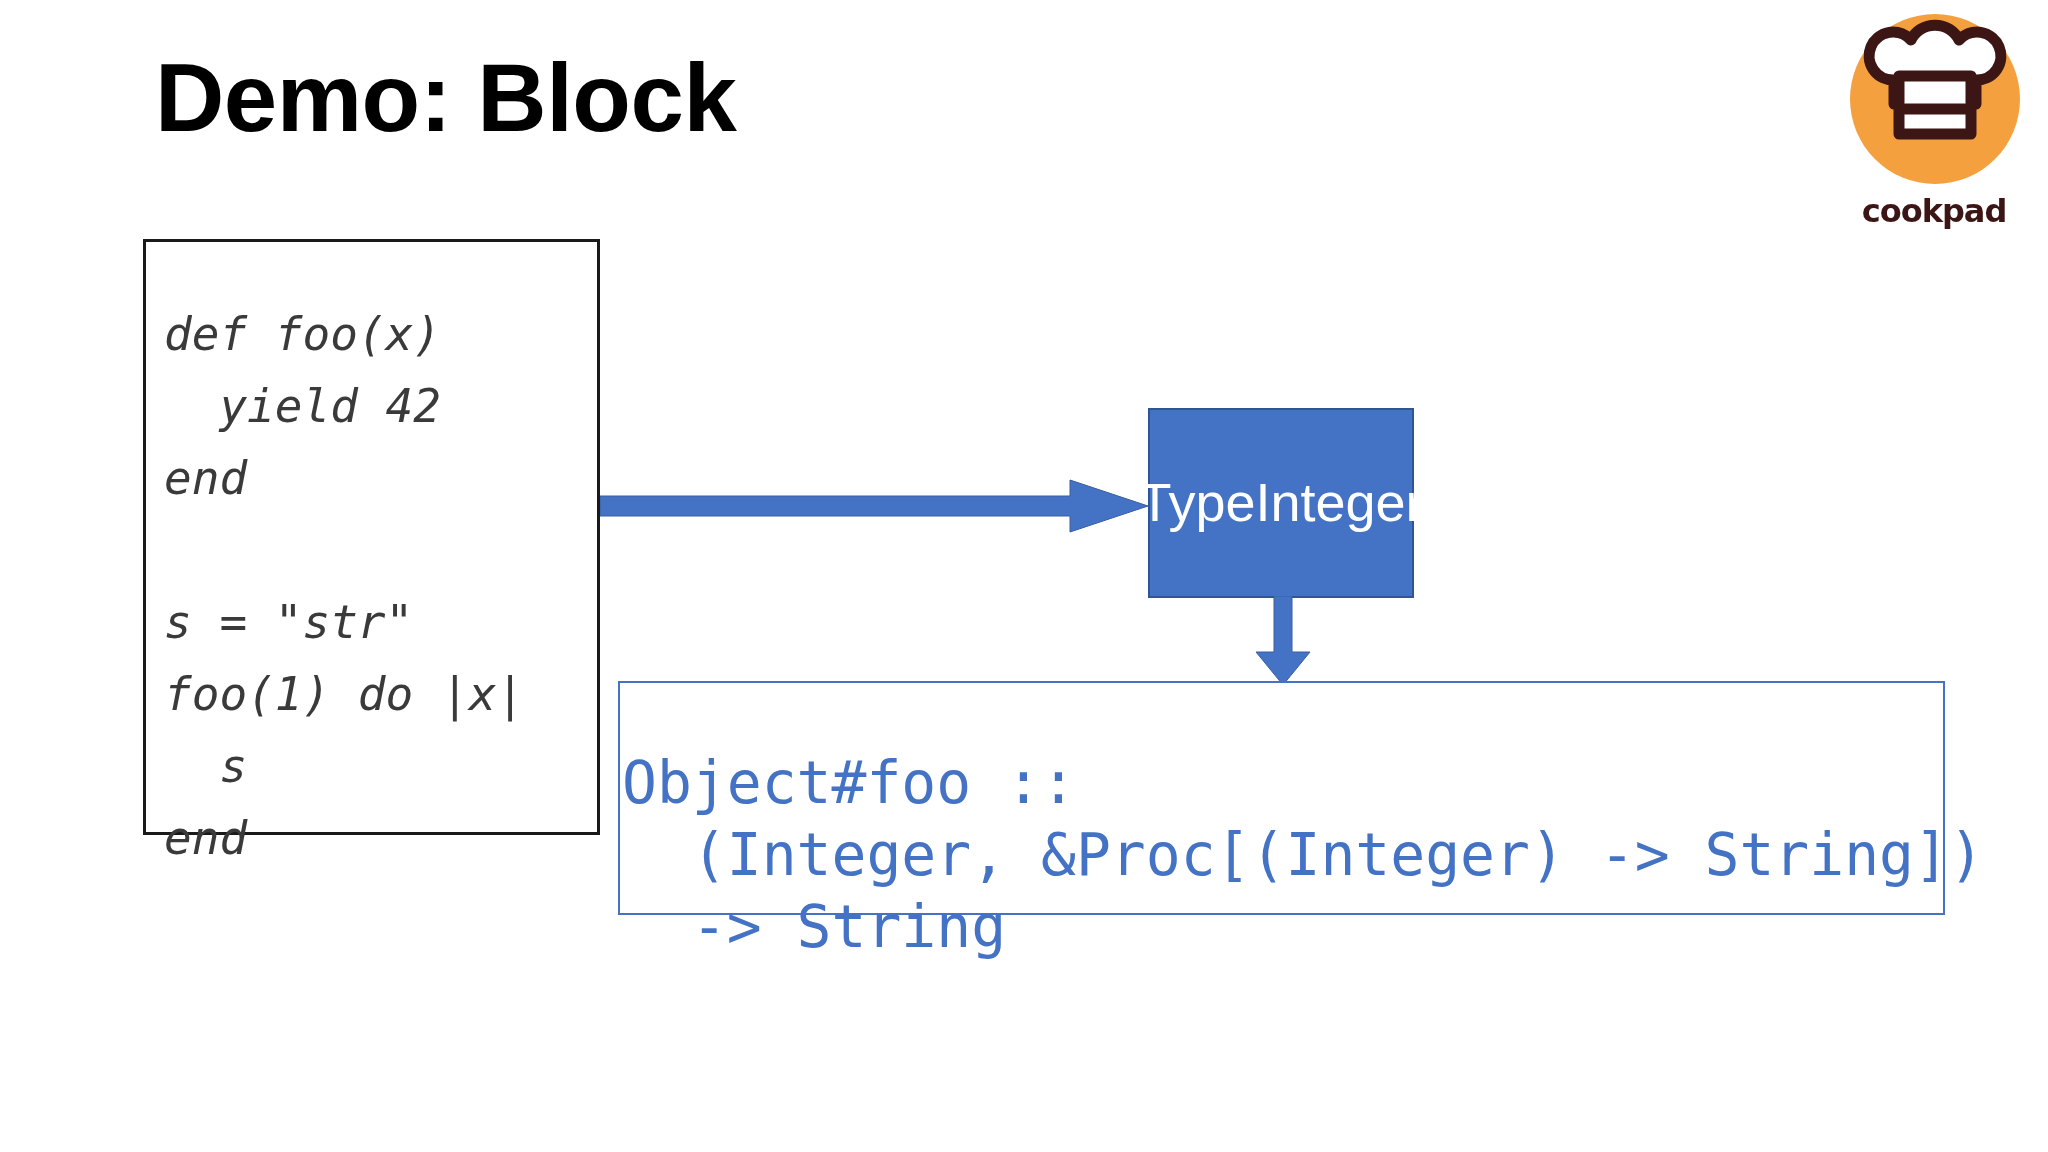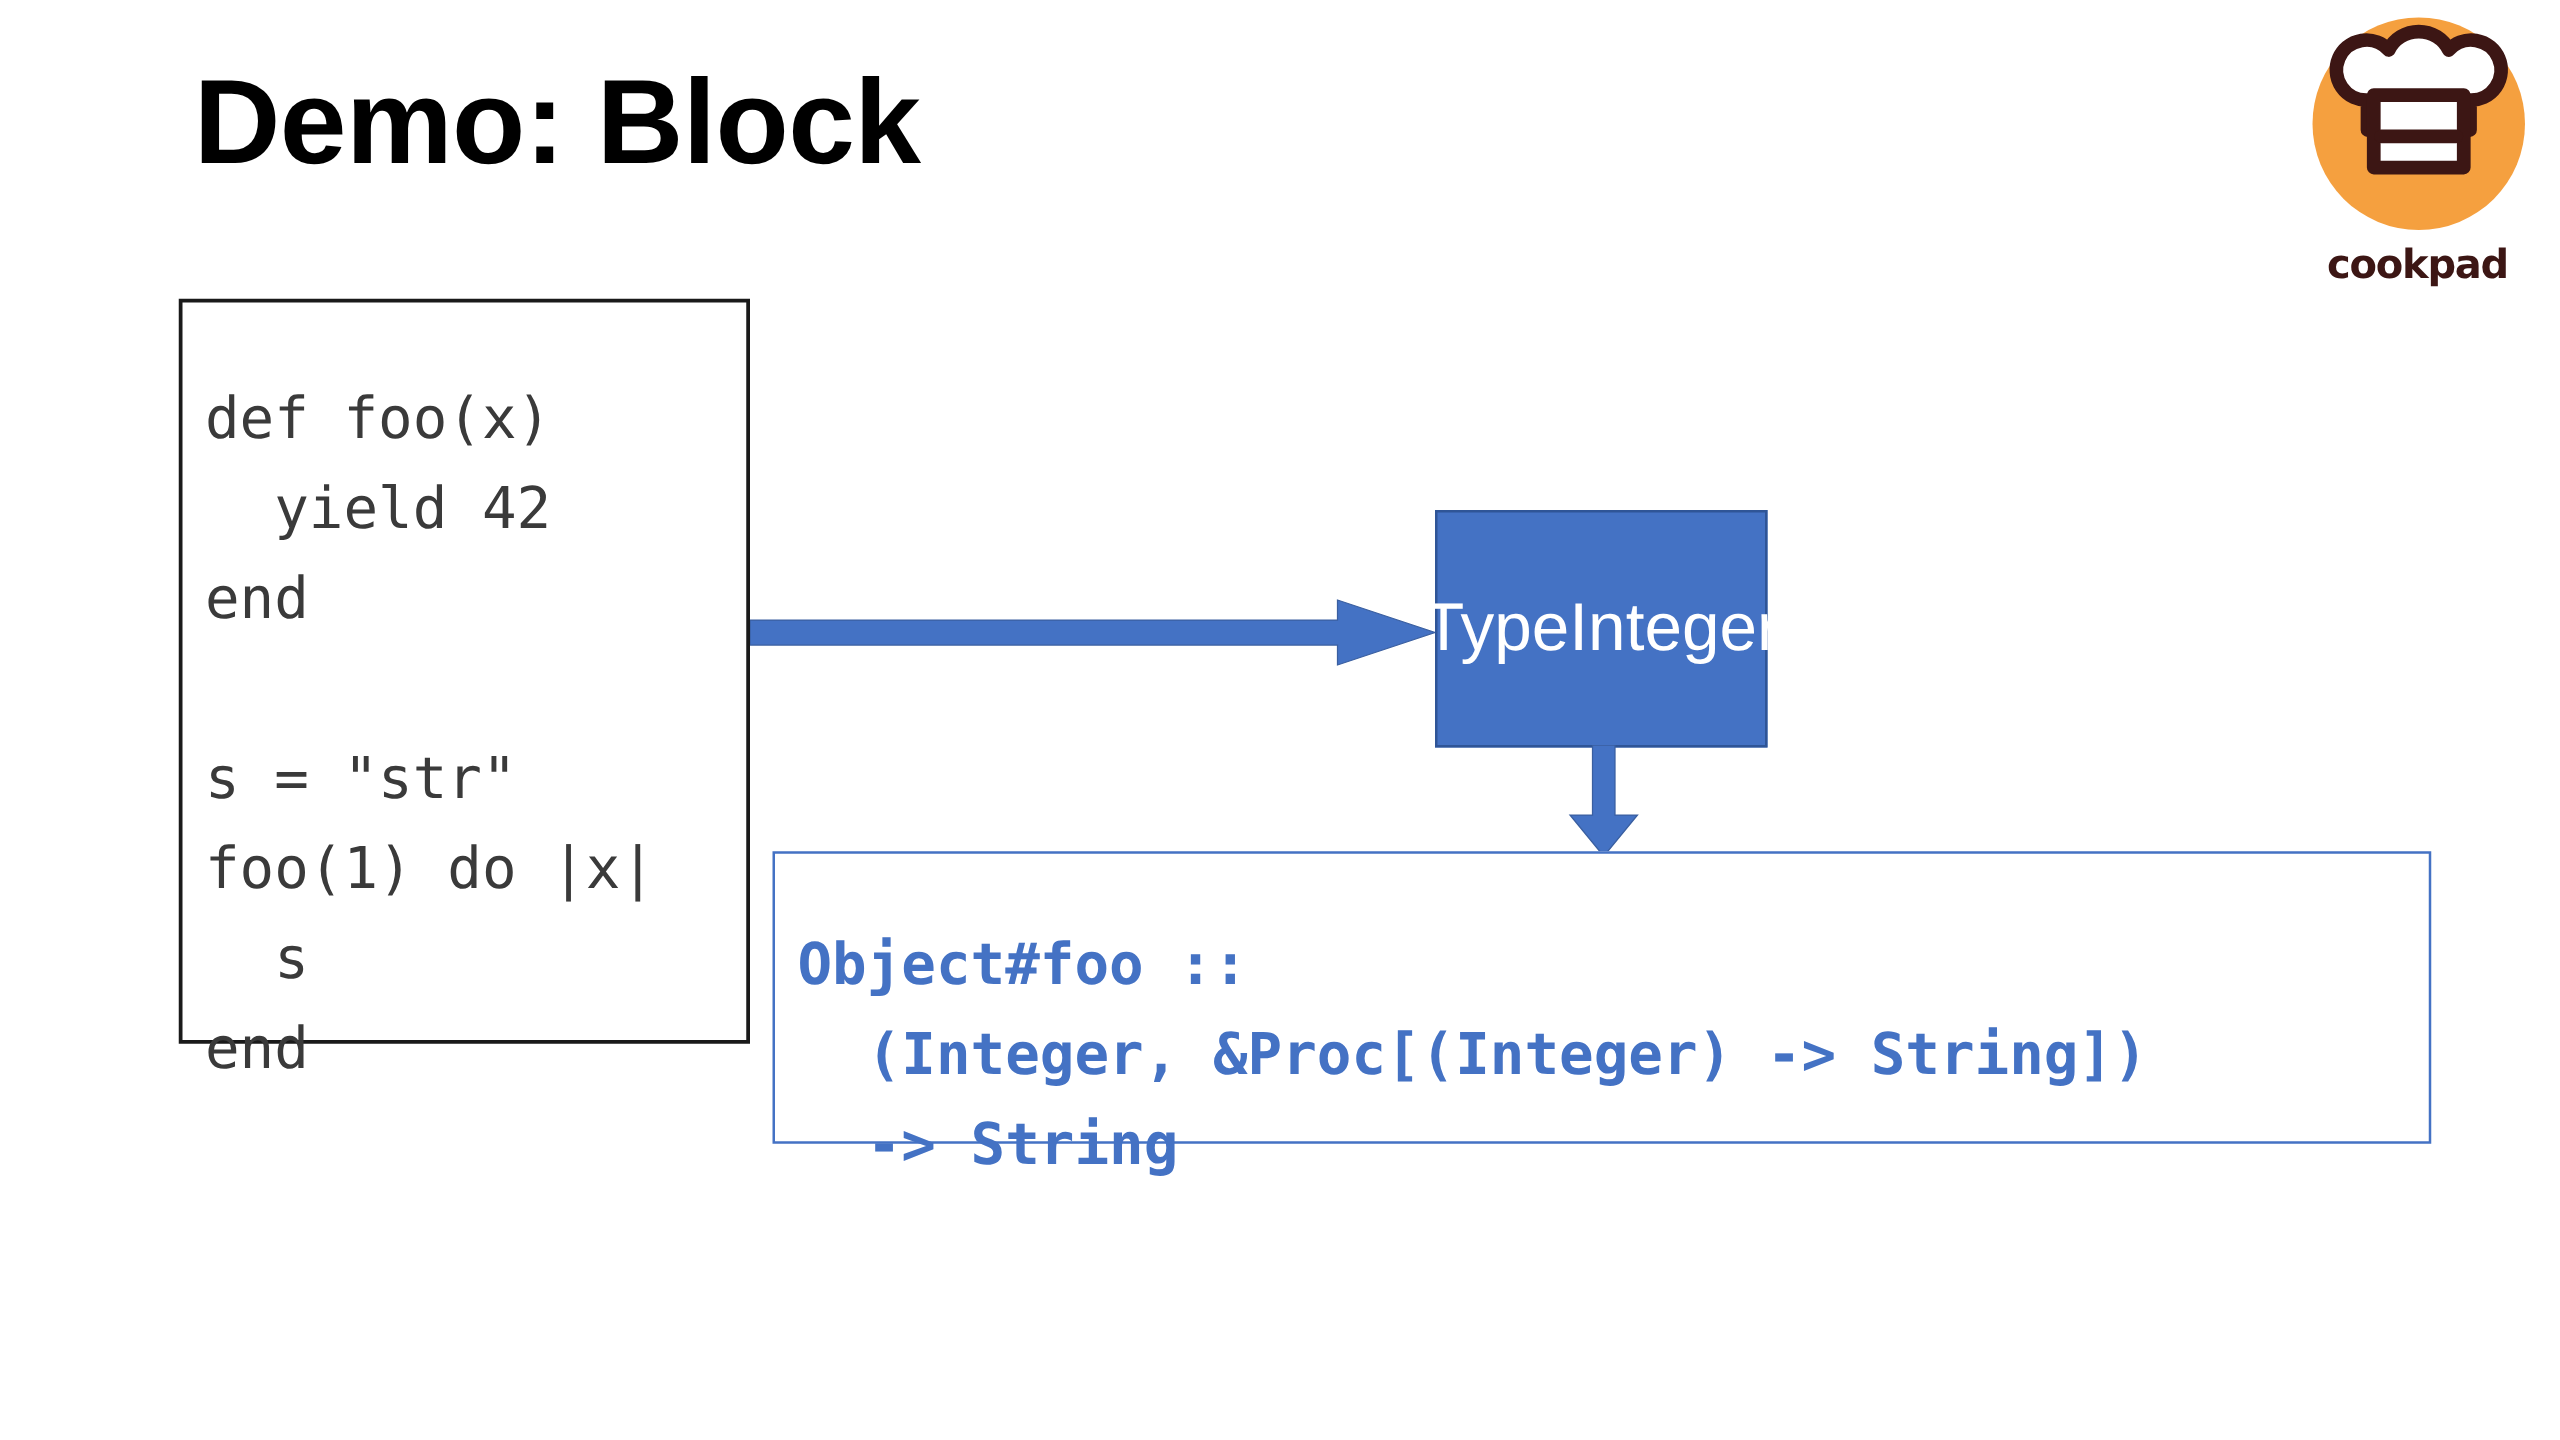--- a/index.html
+++ b/index.html
@@ -78,20 +78,21 @@
   #code-text {
     position: absolute;
     left: 18px;
     top: 10px;
     font-family: "DejaVu Sans Mono", monospace;
     font-size: 46px;
     line-height: 72px;
     color: #3A3A3A;
     white-space: pre;
     letter-spacing: 0px;
+    font-style: italic;
   }
 
   
   #arrow-code-to-profiler {
     position: absolute;
     left: 600px;
     top: 476px;
     width: 550px;
     height: 60px;
   }
@@ -133,28 +134,27 @@
     left: 618px;
     top: 681px;
     width: 1327px;
     height: 234px;
     border: 2px solid #4472C4;
     background: #ffffff;
     box-sizing: border-box;
   }
   #output-text {
     position: absolute;
-    left: 18px;
+    left: 2px;
     top: 6px;
     font-family: "DejaVu Sans Mono", monospace;
-    font-size: 46px;
+    font-size: 58px;
     line-height: 72px;
     color: #4472C4;
     white-space: pre;
-    font-weight: bold;
   }
 </style>
 </head>
 <body>
 
 <div id="slide-title">Demo: Block</div>
 
 <div id="cookpad-logo">
   <div id="cookpad-mark"></div>
   <svg id="cookpad-hat-svg" width="170" height="170" viewBox="0 0 170 170">

